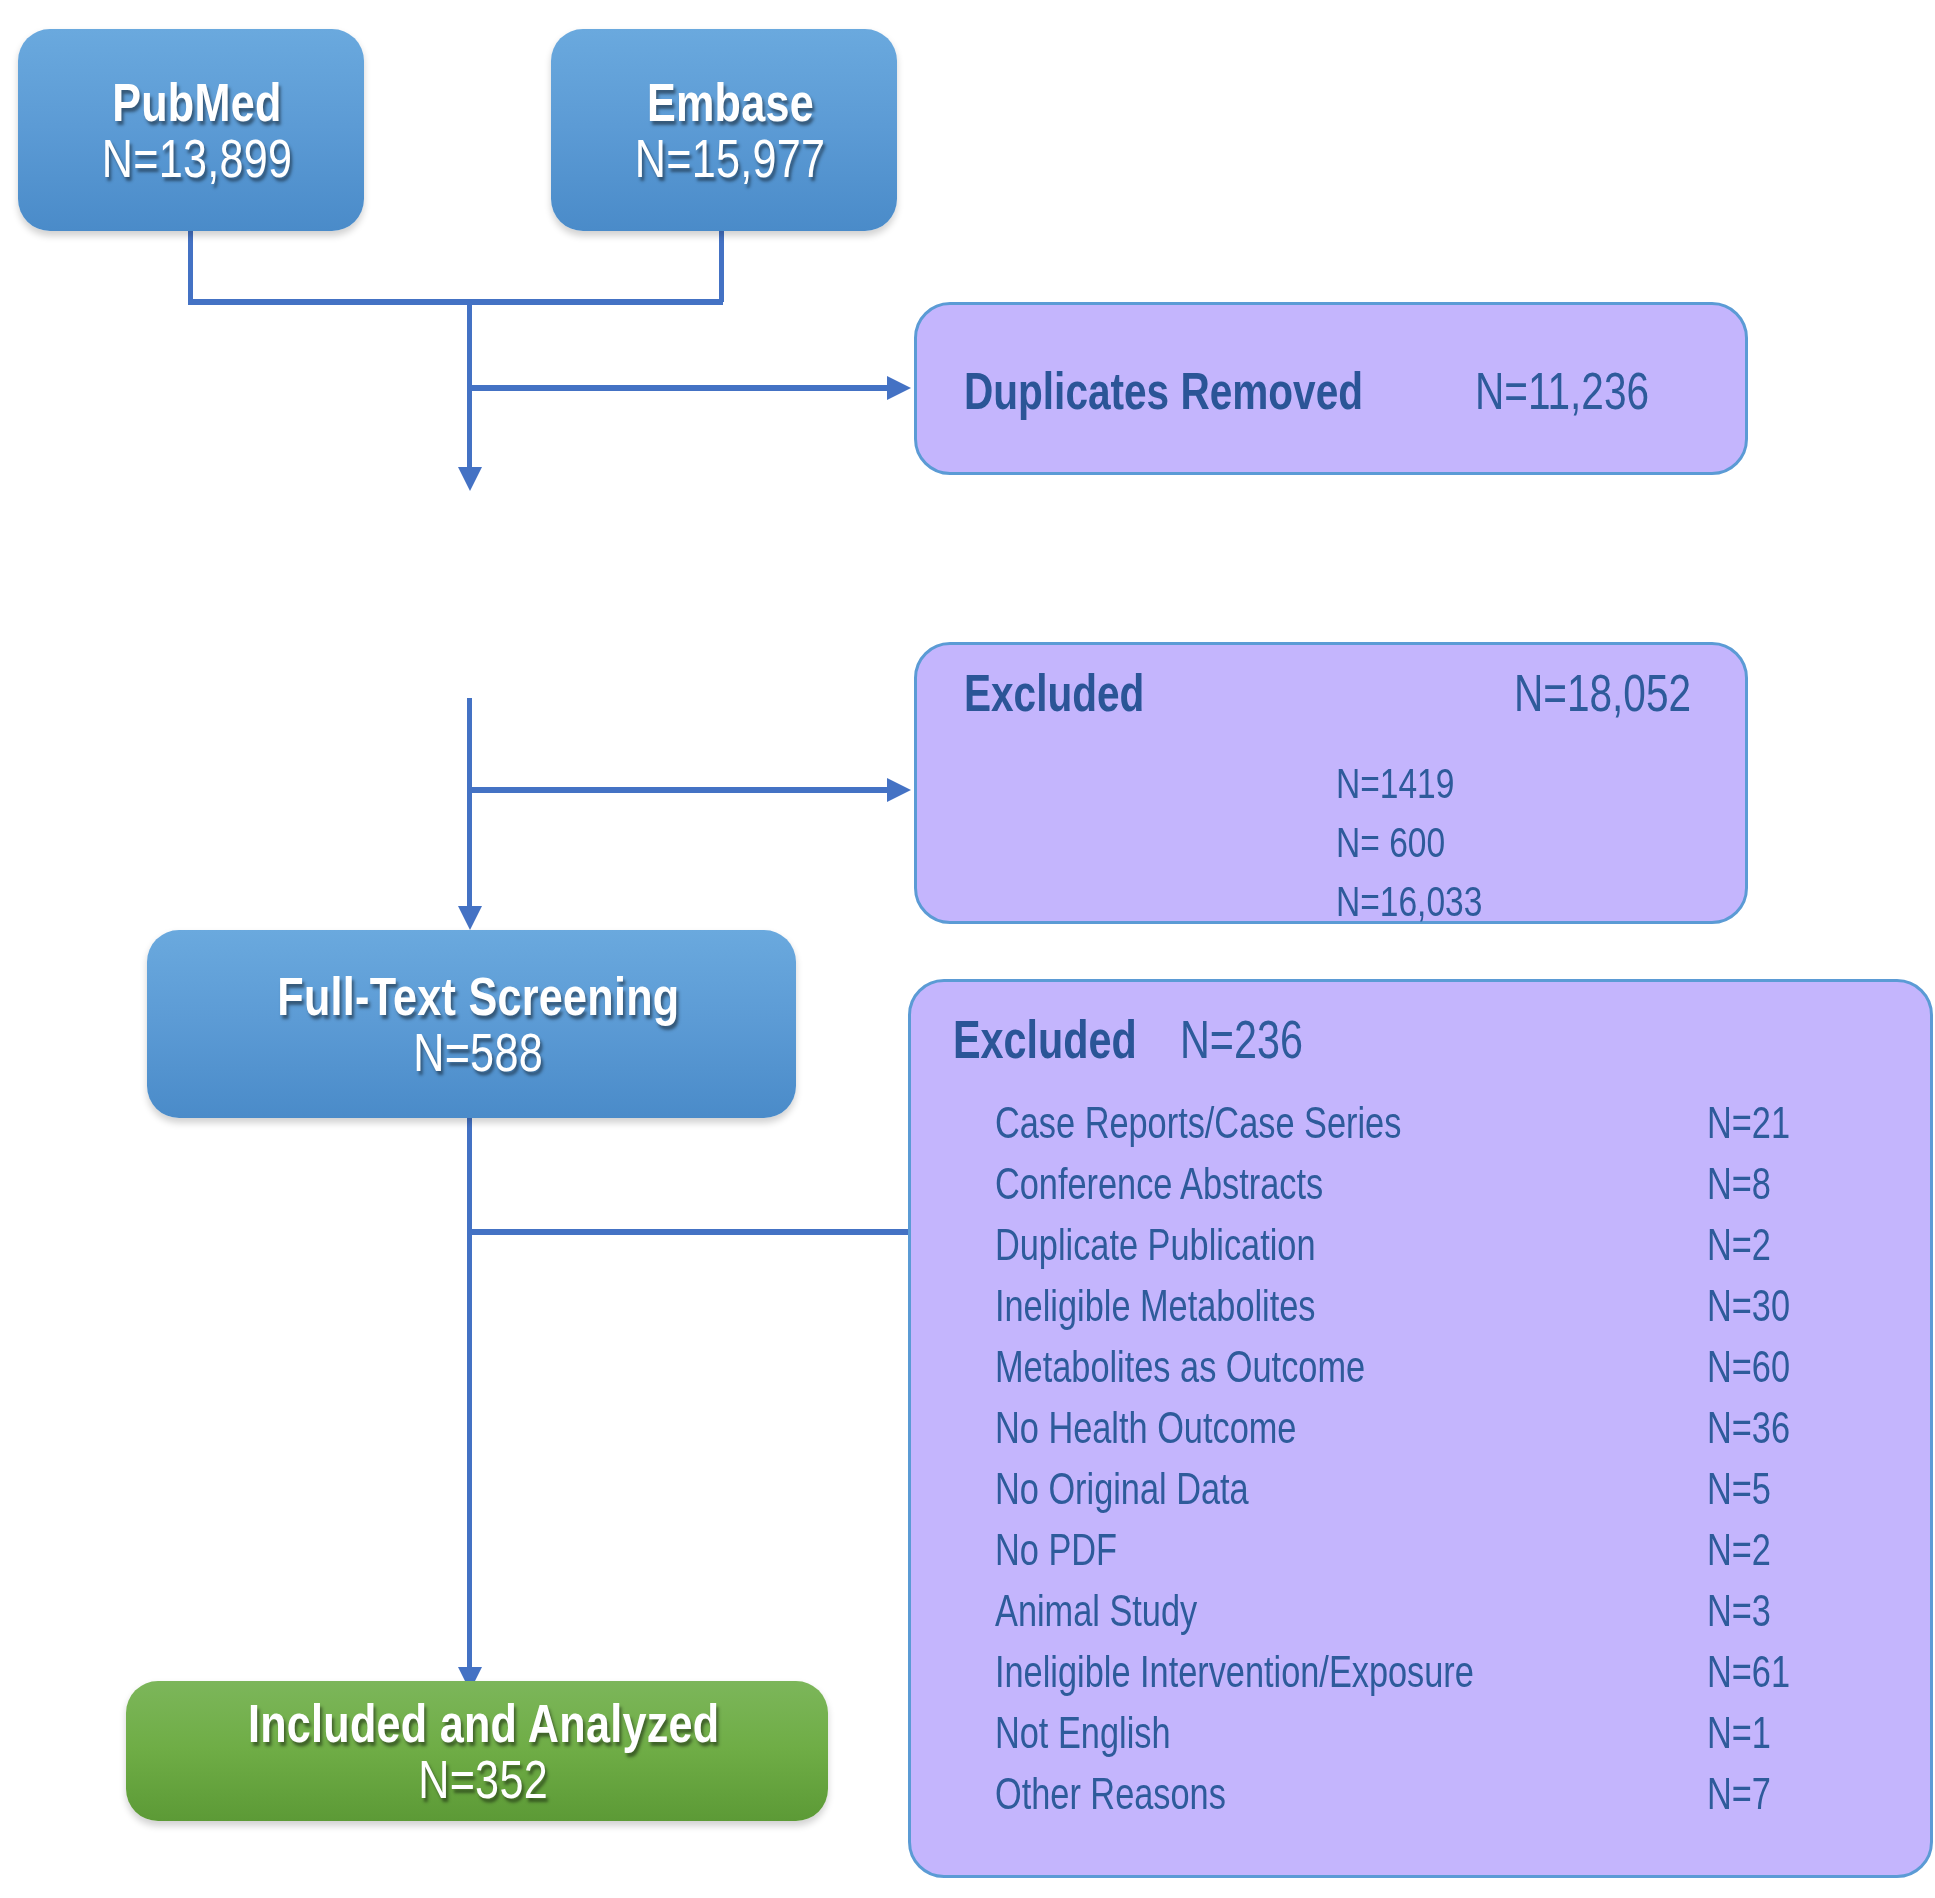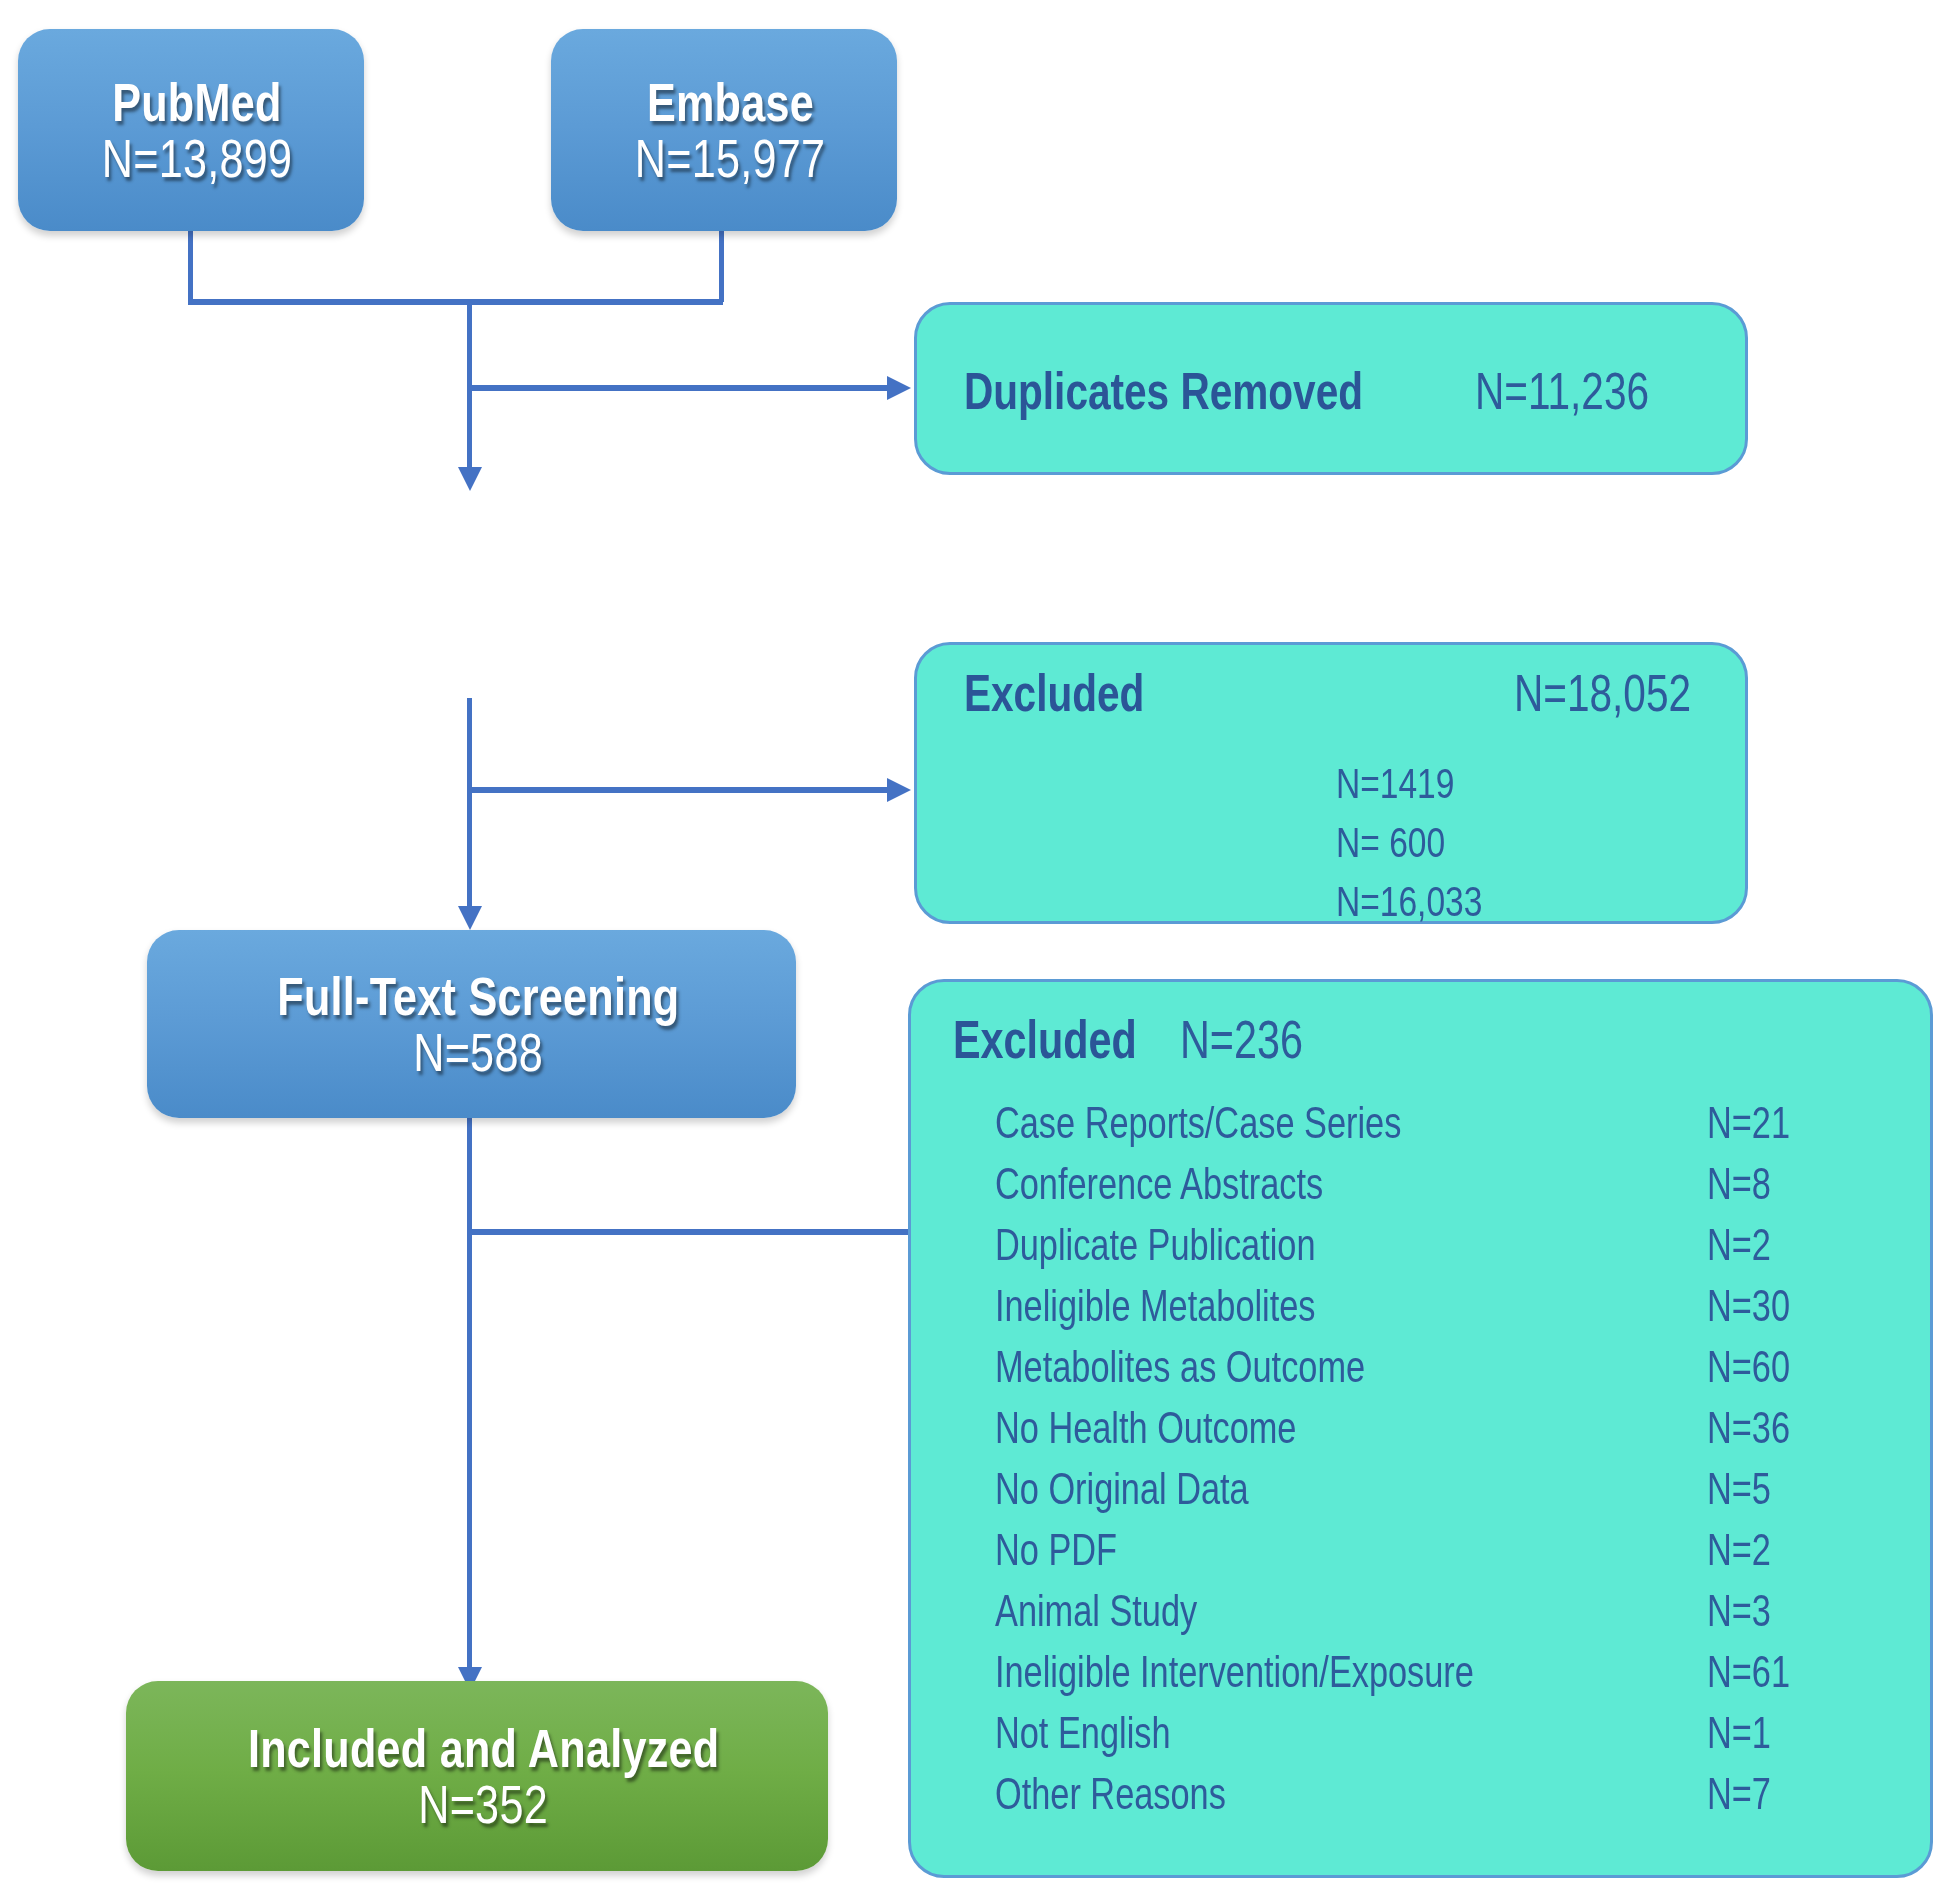--- a/index.html
+++ b/index.html
@@ -14,21 +14,21 @@
         background:linear-gradient(180deg,#6AA9DE 0%,#5C9BD5 48%,#4A8BC9 100%);
         box-shadow:0 4.2px 7px rgba(0,0,0,.18);padding-left:13px;}
   .pbox.green{background:linear-gradient(180deg,#7CB65A 0%,#6FAD46 48%,#5C9A36 100%);}
   .pbox .ln{color:#ffffff;text-shadow:2.8px 3.5px 3.5px rgba(0,0,0,.45);
             font-weight:700;letter-spacing:0.3px;white-space:nowrap;
             transform:scaleX(.80);transform-origin:center center;}
   .pbox .ln.title{font-size:54px;line-height:1.04;}
   .pbox .ln.num{font-size:54px;line-height:1.04;font-weight:400;}
 
   
-  .obox{position:absolute;box-sizing:border-box;background:#5eead4;
+  .obox{position:absolute;box-sizing:border-box;background:#c4b5fd;
         border:3.5px solid #5B9BD5;border-radius:36px;}
   .obox .hdrow{display:flex;align-items:baseline;}
   .ttl{color:#2B5597;font-weight:700;white-space:nowrap;
        transform:scaleX(.78);transform-origin:left center;}
   .val,.lbl{color:#2E5B9B;font-weight:400;white-space:nowrap;
        transform:scaleX(.78);transform-origin:left center;}
 
   
   .ln-v,.ln-h{position:absolute;background:#4472C4;}
   .arrow-d{position:absolute;width:0;height:0;
@@ -137,19 +137,19 @@
       <div class="val" style="font-size:44px;line-height:61px;">N=36</div>
       <div class="val" style="font-size:44px;line-height:61px;">N=5</div>
       <div class="val" style="font-size:44px;line-height:61px;">N=2</div>
       <div class="val" style="font-size:44px;line-height:61px;">N=3</div>
       <div class="val" style="font-size:44px;line-height:61px;">N=61</div>
       <div class="val" style="font-size:44px;line-height:61px;">N=1</div>
       <div class="val" style="font-size:44px;line-height:61px;">N=7</div>
     </div>
   </div>
 
-  <div class="pbox green" style="left:126px;top:1681px;width:702px;height:190px;">
+  <div class="pbox green" style="left:126px;top:1681px;width:702px;height:140px;">
     <div class="ln title">Included and Analyzed</div>
     <div class="ln num">N=352</div>
   </div>
 
 </div>
 
 
 </body></html>

